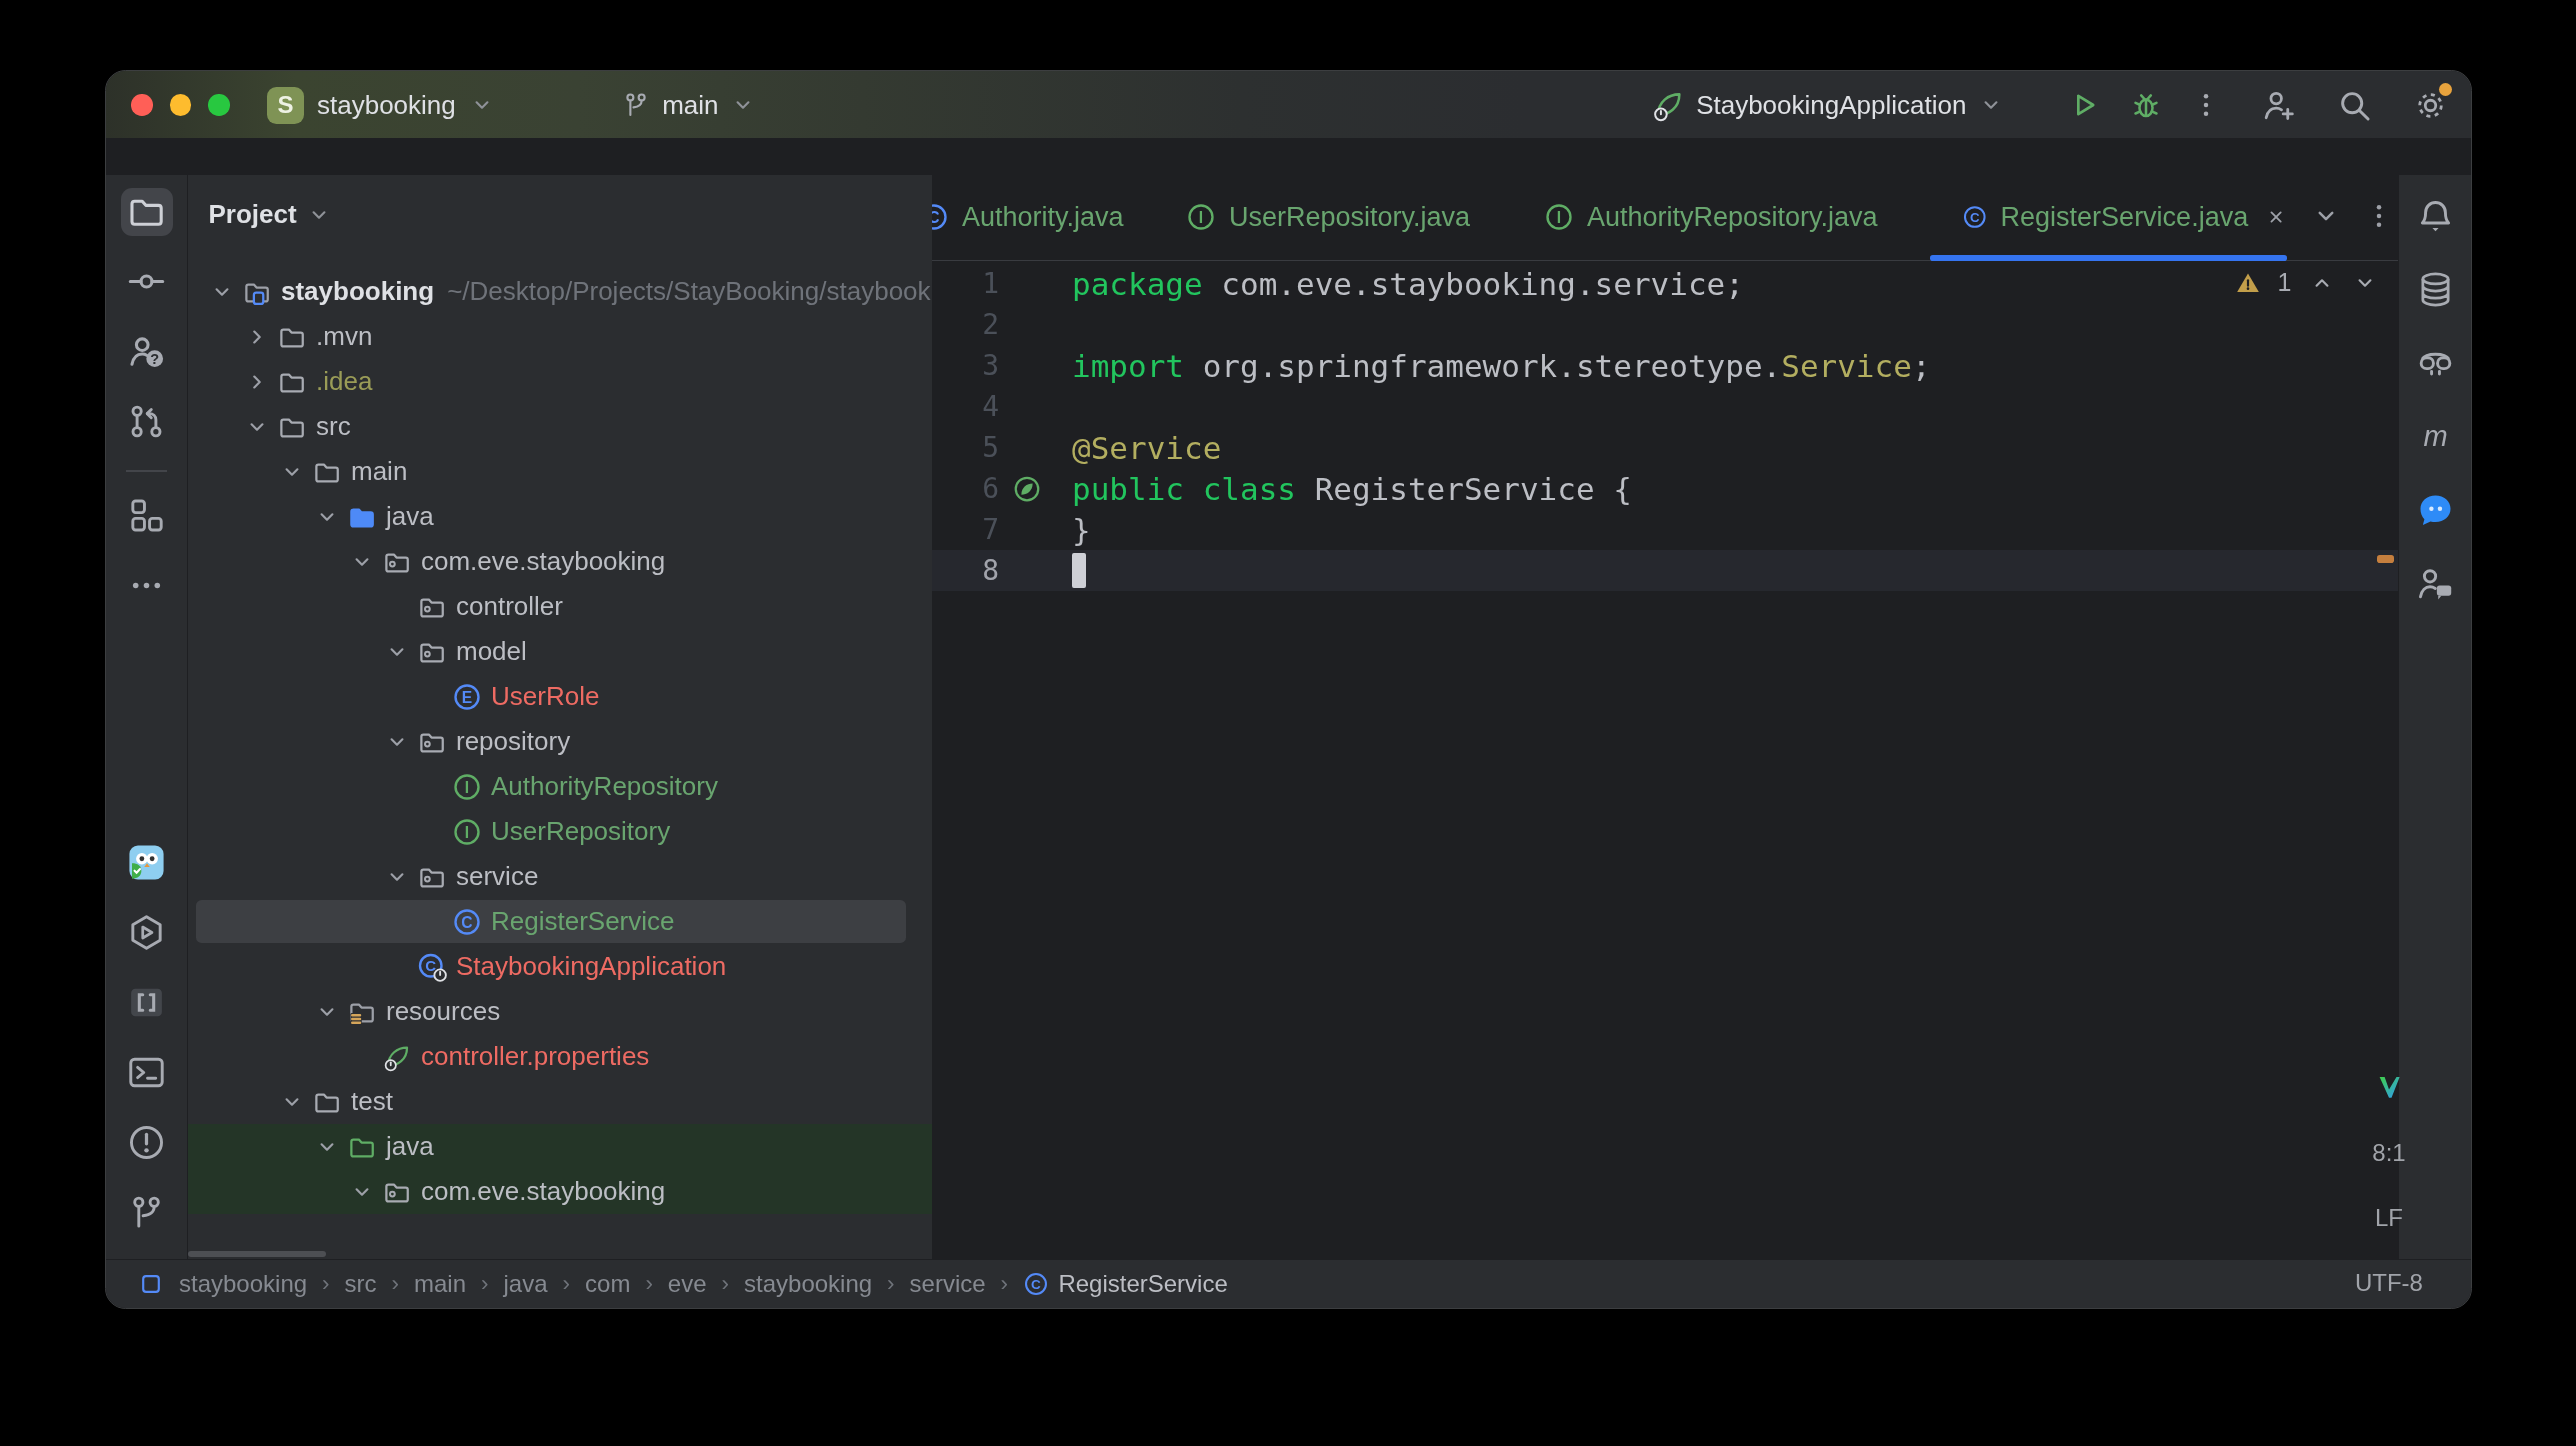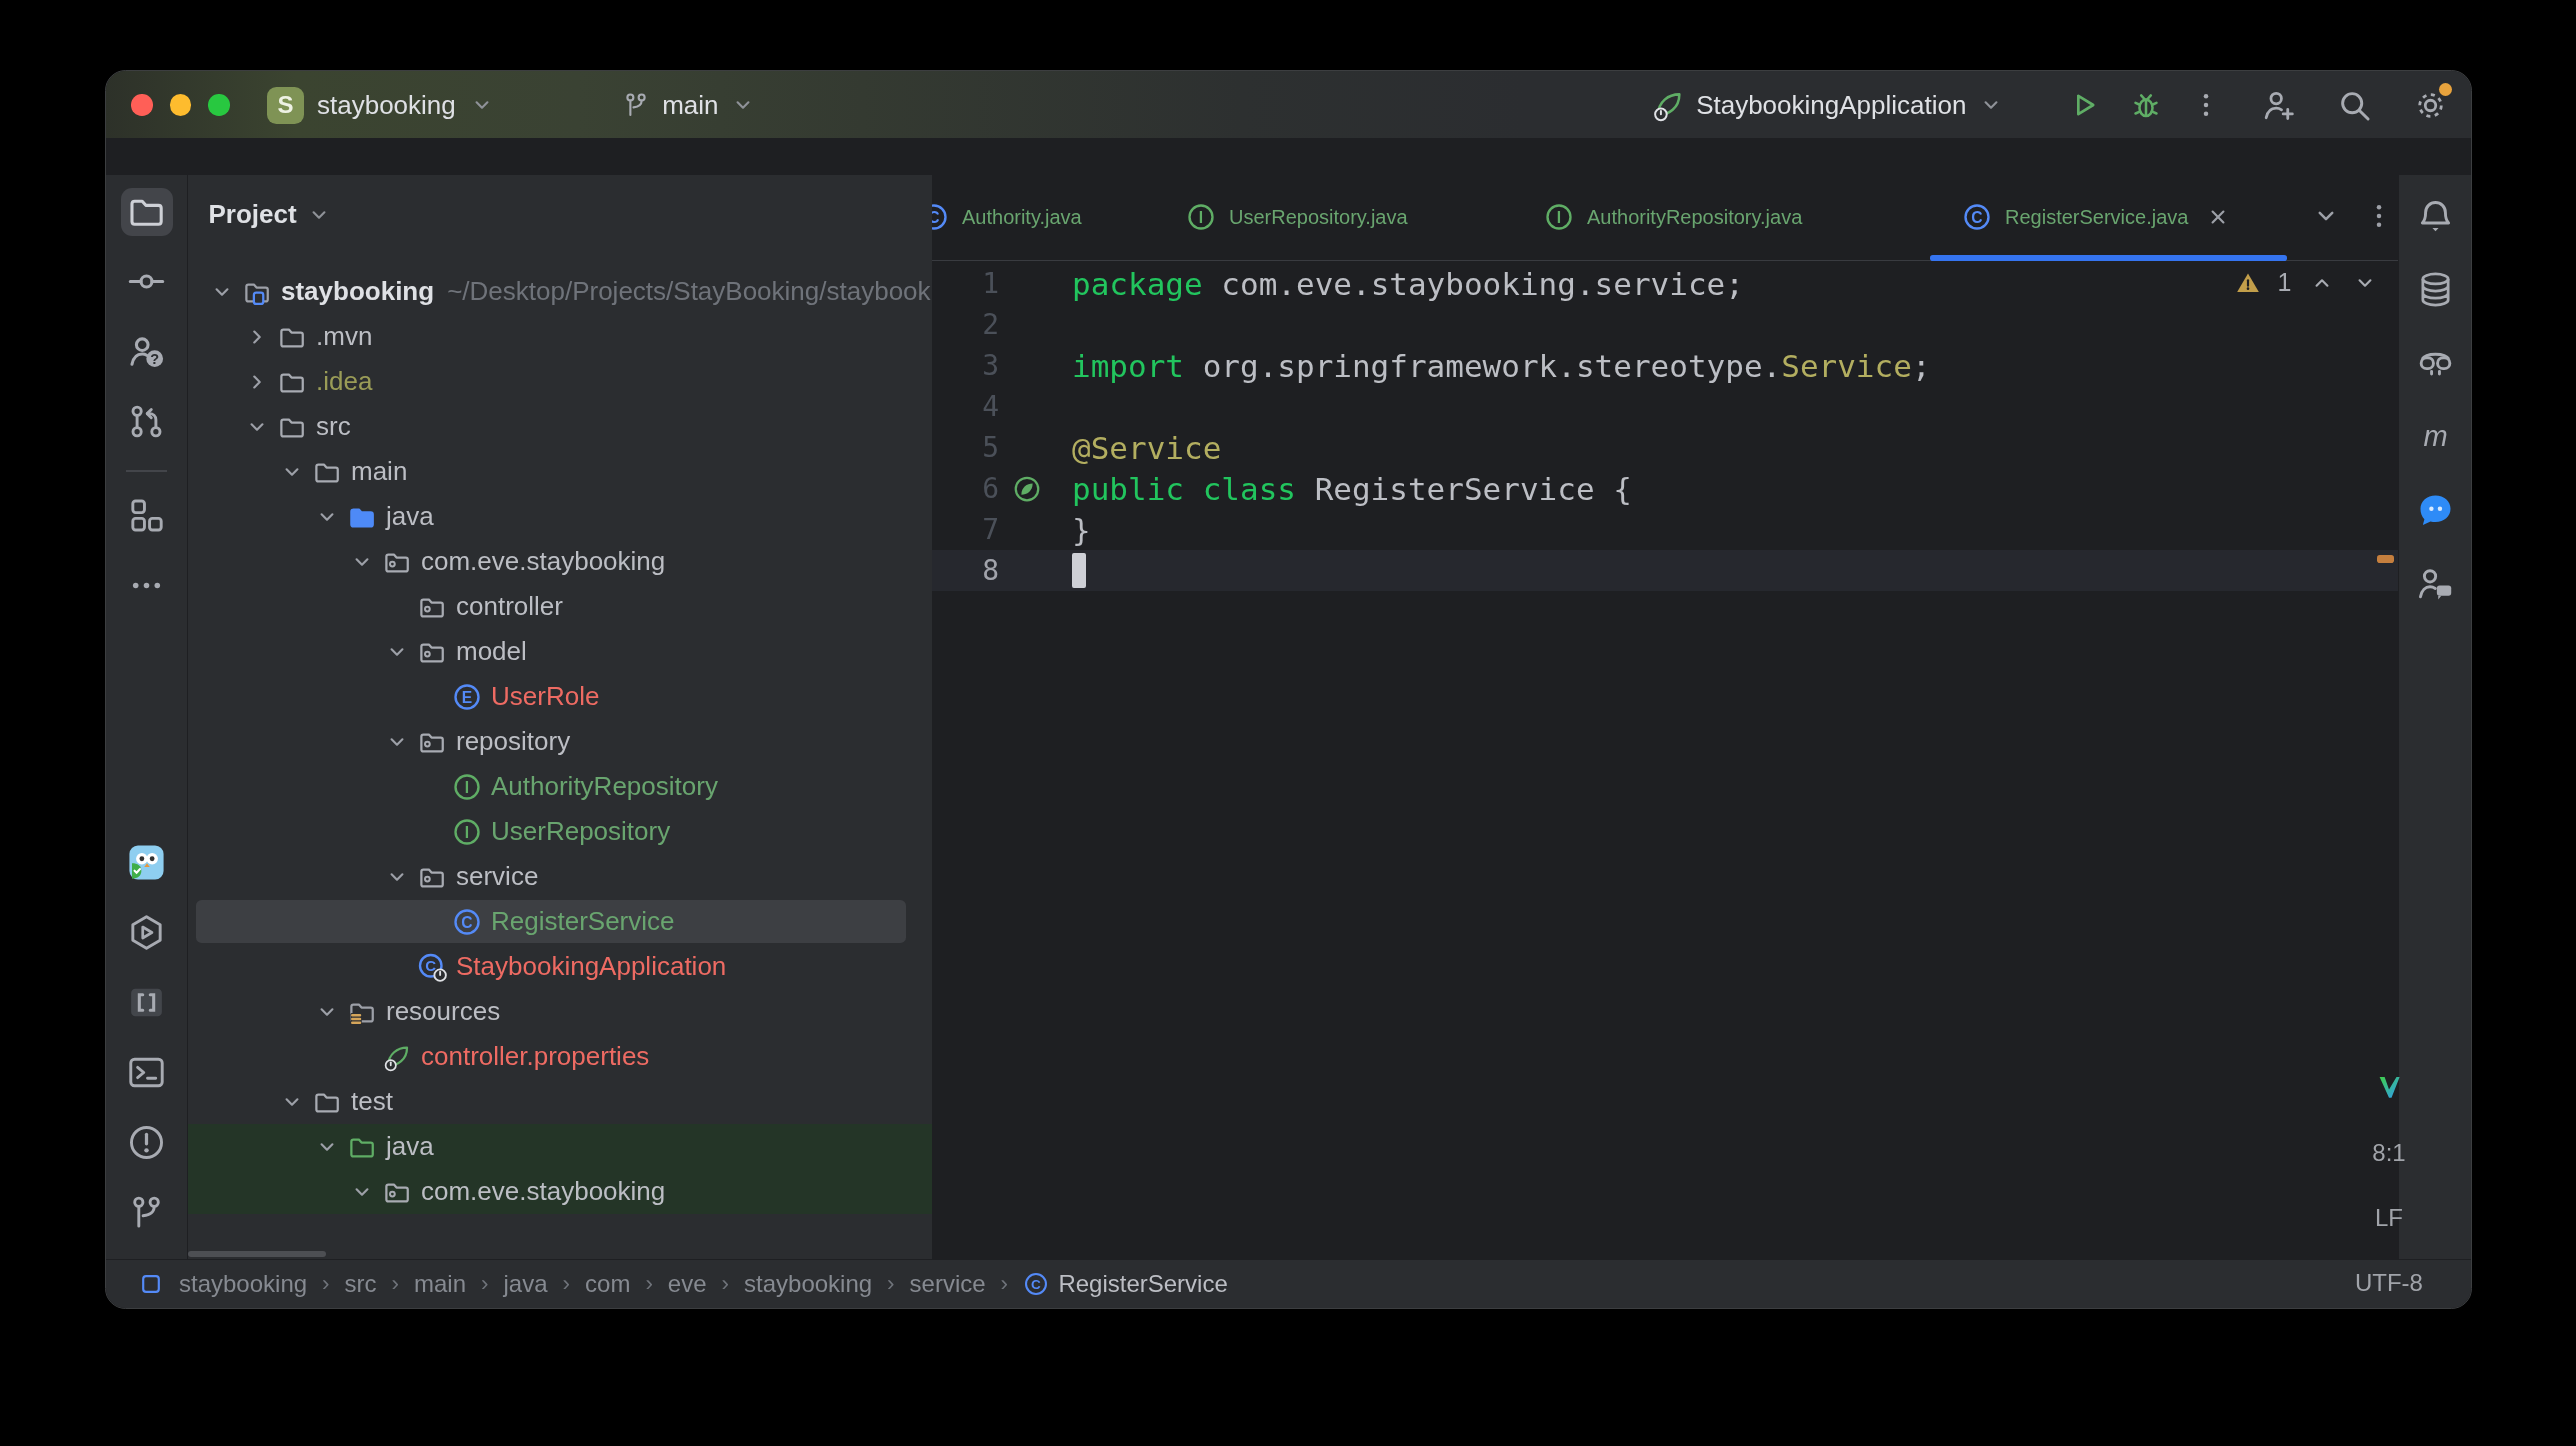--- a/index.html
+++ b/index.html
@@ -53,21 +53,21 @@
   .tlabel { position:absolute; left:calc(93px + var(--lvl)*35px); top:0; height:45px; display:flex; align-items:center;
             font-size:26px; color:#bcbec4; white-space:nowrap; }
   .tlabel.bold { font-weight:700; color:#dfe1e5; }
   .tpath { margin-left:13px; color:#6f737a; font-weight:400; }
   .c-green{color:#69a56f!important}.c-red{color:#ee6b63!important}.c-olive{color:#9a9c57!important}
   .hscroll { position:absolute; left:0px; bottom:1.9px; width:138px; height:6.5px; border-radius:3.7px; background:#4d4f53; }
 
   
   .editor { flex:1; background:#1e1f22; position:relative; overflow:hidden; }
   .tabbar { position:absolute; left:0; top:0; right:0; height:86px; border-bottom:1.9px solid #393b40; }
-  .tab { position:absolute; top:0; height:84px; display:flex; align-items:center; gap:13px; font-size:20px; color:#69a56f; }
+  .tab { position:absolute; top:0; height:84px; display:flex; align-items:center; gap:13px; font-size:27px; color:#69a56f; }
   .tab .underline { position:absolute; left:0; right:0; bottom:-1.9px; height:5.6px; background:#3574f0; border-radius:2.8px; }
   .tabbar-btn { position:absolute; top:26px; color:#9da0a8; }
   .tab-close { color:#9da0a8; margin-left:3.7px; }
   .code { position:absolute; left:0; top:88px; right:0; font-family:"DejaVu Sans Mono", monospace; font-size:31px; }
   .cline { position:relative; height:41px; display:flex; align-items:center; }
   .cline.current { background:#26282e; }
   .gnum { position:absolute; left:0; width:67px; text-align:right; color:#4b5059; font-size:28px; }
   .gnum.bright { color:#a1a3ab; }
   .gicon { position:absolute; left:80px; top:5.6px; }
   .ctext { position:absolute; left:140px; white-space:pre; color:#bcbec4; }

